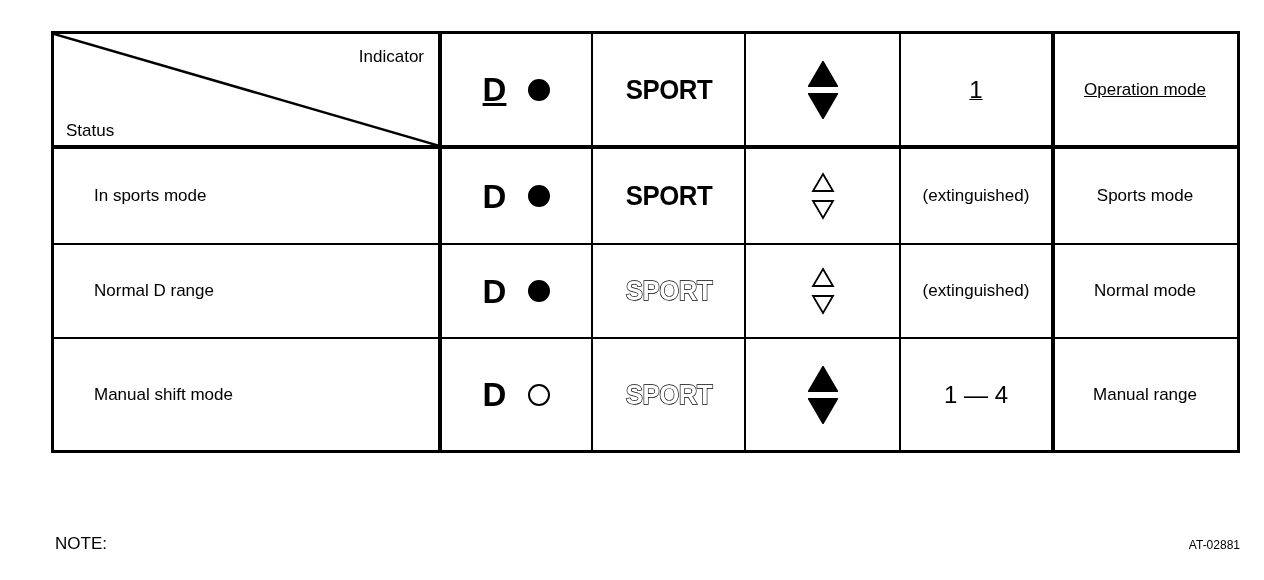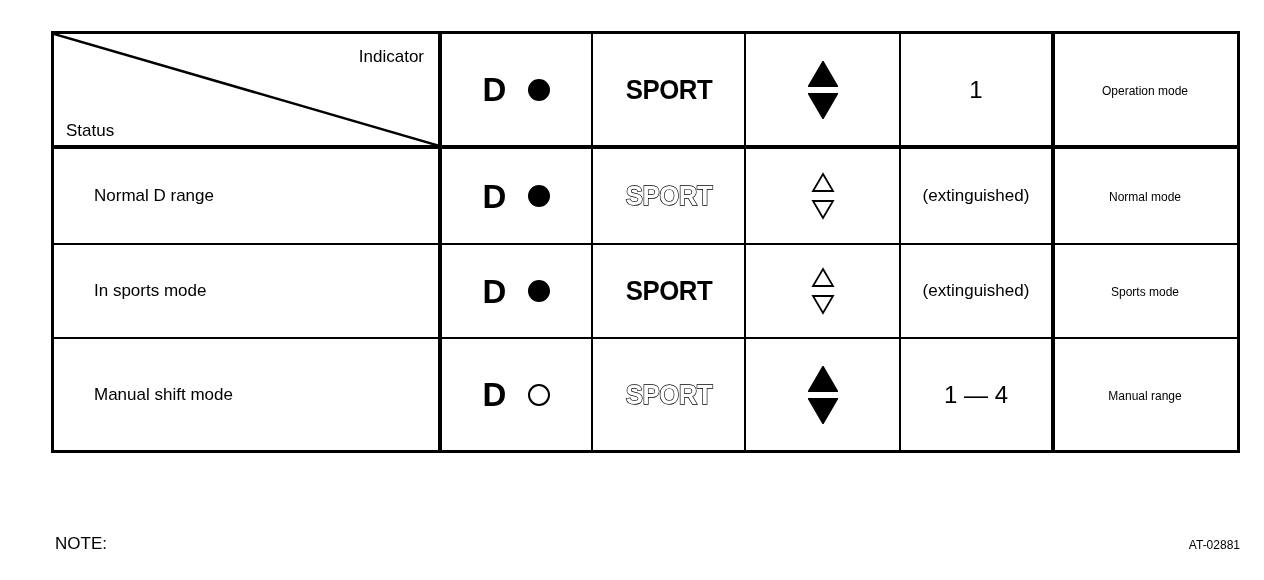--- a/index.html
+++ b/index.html
@@ -35,21 +35,21 @@
   }
   .tbl td {
     border: 2px solid #000;
     padding: 0;
     text-align: center;
     vertical-align: middle;
     position: relative;
   }
   .tbl td:first-child { border-left: none; }
   .tbl td:last-child  { border-right: none; }
-  .tbl tr:first-child td { border-top: none; }
+  .tbl tr:first-child td { border-top: none; text-decoration: underline; }
   .tbl tr:last-child  td { border-bottom: none; }
 
   
   .sep-right-heavy { border-right-width: 4px !important; }
   .sep-left-thin   { box-shadow: inset 4px 0 0 -2px #000; }
 
   
   .header-row td { border-bottom-width: 4px !important; }
 
   
@@ -146,21 +146,21 @@
   .tri { display: block; }
 
   
   .gear-num {
     font-size: 24px;
   }
   .gear-small {
     font-size: 17px;
   }
   .mode-text {
-    font-size: 12px;
+    font-size: 17px;
   }
 
   
   .note {
     position: absolute;
     left: 55px;
     top: 478px;
     font-size: 17px;
     line-height: 23px;
     white-space: pre;
@@ -226,84 +226,84 @@
         <td>
           <span class="gear-num">1</span>
         </td>
 
         <td class="sep-left-thin">
           <span class="mode-text">Operation mode</span>
         </td>
       </tr>
 
       <tr>
-        <td class="row-label sep-right-heavy">Normal D range</td>
+        <td class="row-label sep-right-heavy">In sports mode</td>
 
         <td>
           <div class="d-cell">
             <span class="d-glyph">D</span>
             <span class="dot lit"></span>
           </div>
         </td>
 
         <td>
-          <span class="sport unlit">SPORT</span>
+          <span class="sport lit">SPORT</span>
         </td>
 
         <td>
           <div class="tri-stack">
             <svg class="tri" width="24" height="21" viewBox="0 0 24 21">
               <polygon points="12,2 22,19 2,19" fill="#fff" stroke="#000" stroke-width="1.8"></polygon>
             </svg>
             <svg class="tri" width="24" height="21" viewBox="0 0 24 21">
               <polygon points="2,2 22,2 12,19" fill="#fff" stroke="#000" stroke-width="1.8"></polygon>
             </svg>
           </div>
         </td>
 
         <td>
           <span class="gear-small">(extinguished)</span>
         </td>
 
         <td class="sep-left-thin">
-          <span class="mode-text">Normal mode</span>
+          <span class="mode-text">Sports mode</span>
         </td>
       </tr>
 
       <tr>
-        <td class="row-label sep-right-heavy">In sports mode</td>
+        <td class="row-label sep-right-heavy">Normal D range</td>
 
         <td>
           <div class="d-cell">
             <span class="d-glyph">D</span>
             <span class="dot lit"></span>
           </div>
         </td>
 
         <td>
-          <span class="sport lit">SPORT</span>
+          <span class="sport unlit">SPORT</span>
         </td>
 
         <td>
           <div class="tri-stack">
             <svg class="tri" width="24" height="21" viewBox="0 0 24 21">
               <polygon points="12,2 22,19 2,19" fill="#fff" stroke="#000" stroke-width="1.8"></polygon>
             </svg>
             <svg class="tri" width="24" height="21" viewBox="0 0 24 21">
               <polygon points="2,2 22,2 12,19" fill="#fff" stroke="#000" stroke-width="1.8"></polygon>
             </svg>
           </div>
         </td>
 
         <td>
           <span class="gear-small">(extinguished)</span>
         </td>
 
         <td class="sep-left-thin">
-          <span class="mode-text">Sports mode</span>
+          <span class="mode-text">Normal mode</span>
         </td>
       </tr>
 
       <tr>
         <td class="row-label sep-right-heavy">Manual shift mode</td>
 
         <td>
           <div class="d-cell">
             <span class="d-glyph">D</span>
             <span class="dot unlit"></span>

